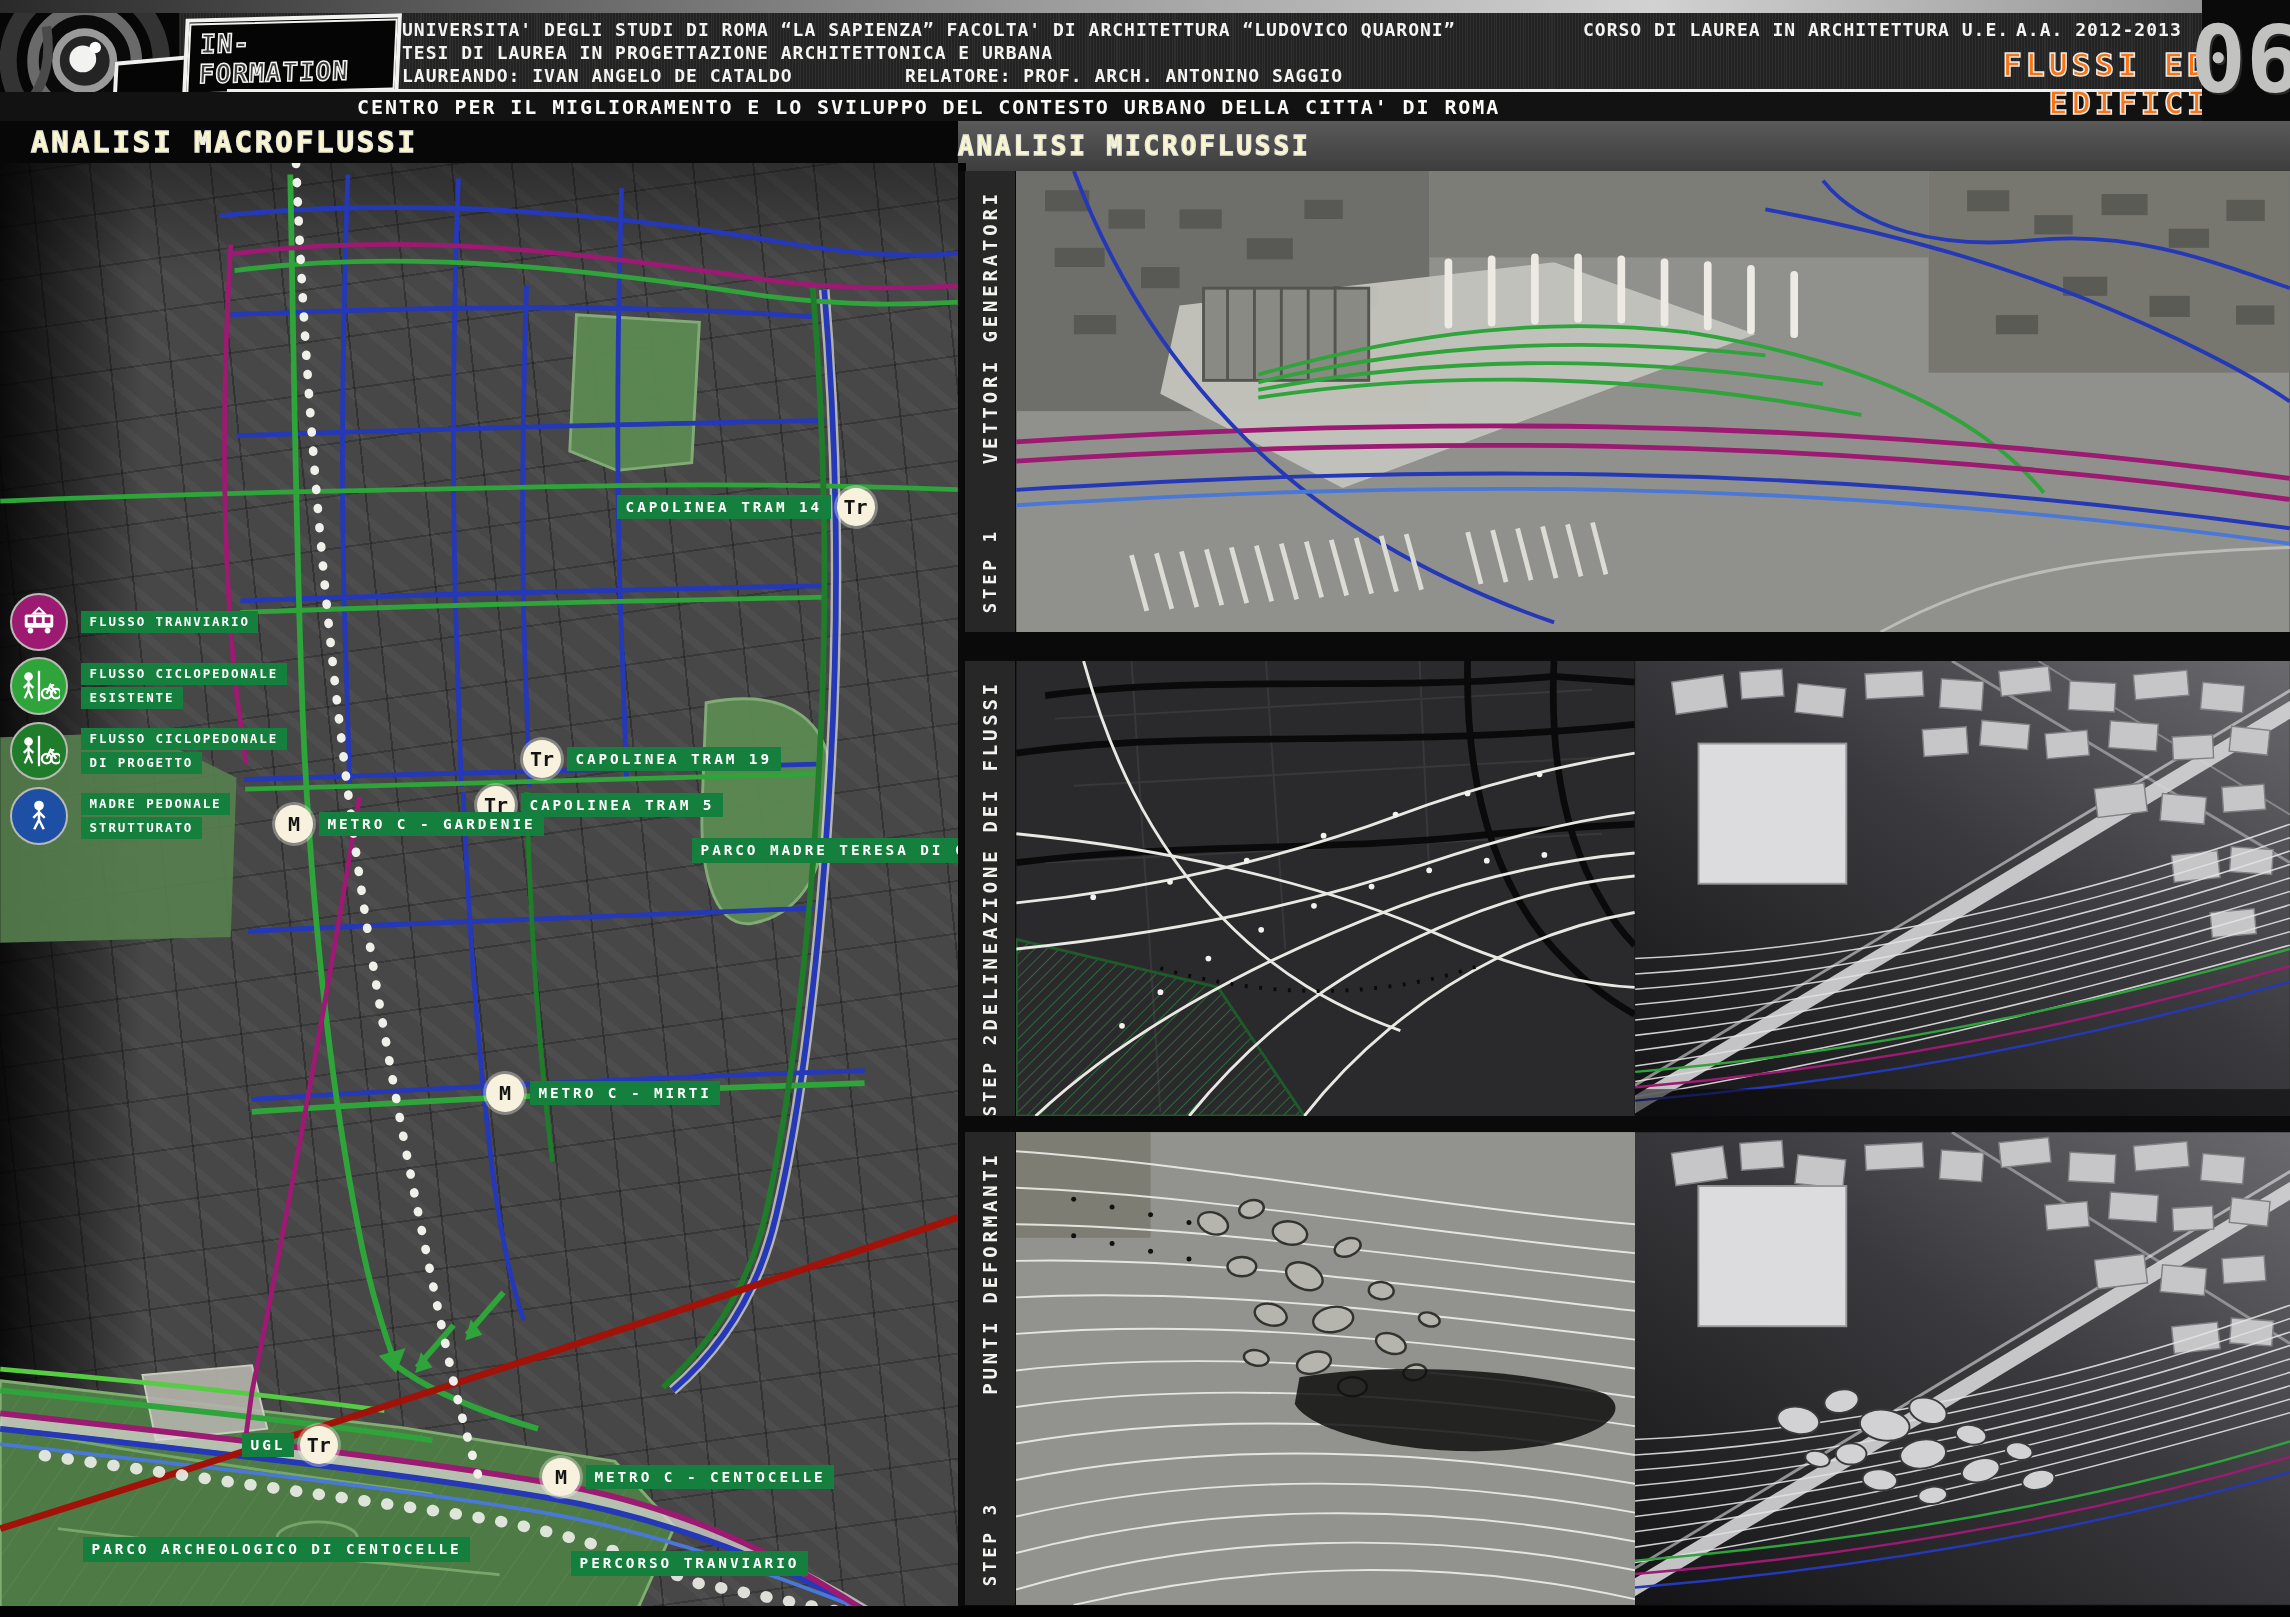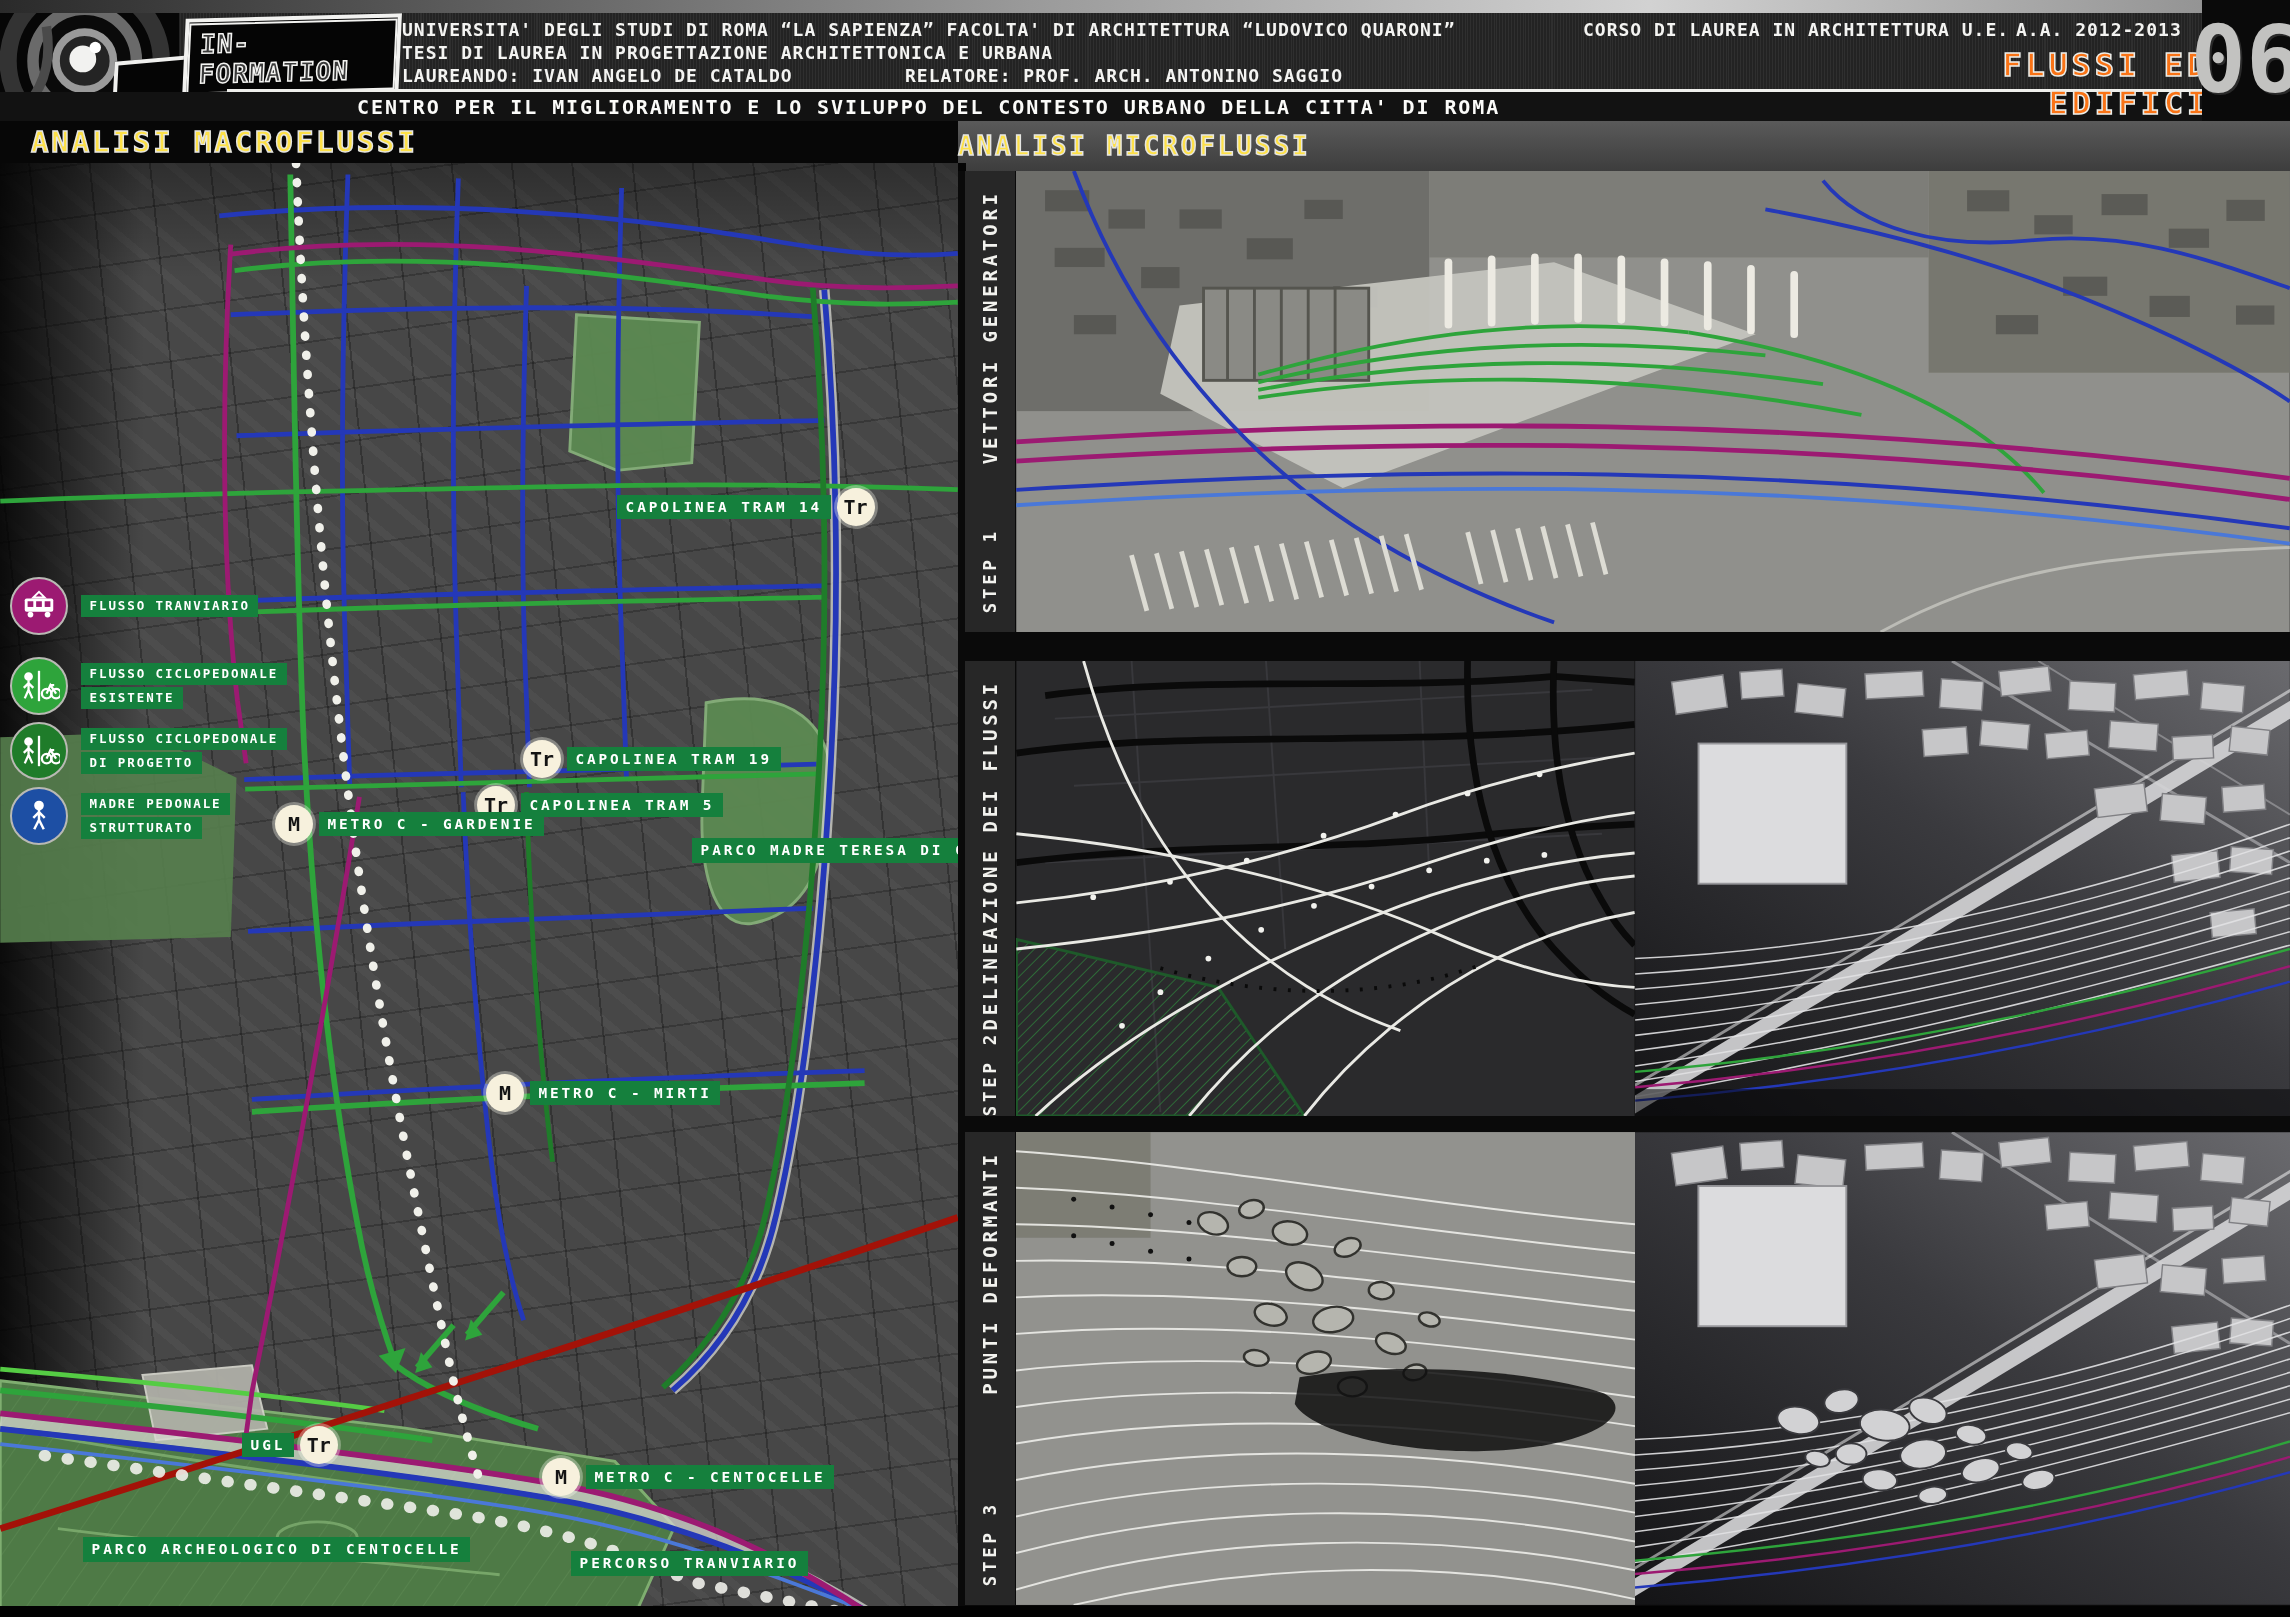--- a/index.html
+++ b/index.html
@@ -26,21 +26,21 @@
   .sheet-title{position:absolute;left:1883px;top:46px;width:327px;text-align:right;
                font-size:32px;font-weight:700;letter-spacing:3.8px;color:#f97316;
                -webkit-text-stroke:1.5px #eceeea;}
   .sheet-num-box{position:absolute;left:2202px;top:0;width:88px;height:121px;background:#0a0a0a;
                  display:flex;align-items:center;justify-content:center;}
   .sheet-num{font-size:92px;font-weight:700;color:#c2c2c0;text-shadow:1.9px 1.9px 0 #2a2a2a;}
   
   .band-left{position:absolute;left:0;top:121px;width:958px;height:42px;background:#070707;}
   .band-right{position:absolute;left:958px;top:121px;width:1332px;height:50px;
               background:linear-gradient(180deg,#5a5a5a,#3d3d3d);}
-  .sec-title{font-weight:700;letter-spacing:2.9px;color:#fde047;-webkit-text-stroke:1.4px #e6e6e2;white-space:nowrap;}
+  .sec-title{font-weight:700;letter-spacing:2.9px;color:#fef9c3;-webkit-text-stroke:1.4px #e6e6e2;white-space:nowrap;}
   .sec-left{position:absolute;left:31px;top:125px;font-size:29px;}
   .sec-right{position:absolute;left:958px;top:131px;width:1299px;text-align:left;font-size:26px;}
   
   .mapwrap{position:absolute;left:0;top:163px;width:958px;height:1454px;
     background:
       linear-gradient(90deg,rgba(0,0,0,.85),rgba(0,0,0,0) 144px),
       linear-gradient(180deg,rgba(0,0,0,.35),rgba(0,0,0,0) 115px),
       repeating-linear-gradient(84deg,rgba(0,0,0,.28) 0 1.9px,rgba(0,0,0,0) 1.9px 60px),
       repeating-linear-gradient(-8deg,rgba(0,0,0,.22) 0 1.9px,rgba(0,0,0,0) 1.9px 52px),
       repeating-linear-gradient(40deg,rgba(255,255,255,.035) 0 7.7px,rgba(0,0,0,0) 7.7px 29px),
@@ -194,21 +194,21 @@
       </g>
 
       <path d="M0,1422 C330,1318 660,1212 997,1098" fill="none" stroke="#a31208" stroke-width="7"></path>
 
       <g stroke="#f0f0ea" fill="none" stroke-linecap="round">
         <path d="M308,0 C318,240 338,480 368,700 C398,920 440,1120 470,1260 C480,1305 490,1340 498,1368" stroke-width="9" stroke-dasharray="1 19"></path>
         <path d="M46,1346 C200,1368 360,1390 470,1406 C590,1424 652,1448 722,1478 L902,1514" stroke-width="12" stroke-dasharray="1 23" opacity=".9"></path>
       </g>
     </svg>
 
-    <div class="legend-item" style="top:414px">
+    <div class="legend-item" style="top:430px">
       <span class="legend-dot dot-tram">
         <svg width="38" height="38" viewBox="0 0 40 40">
             <g fill="#fff">
               <rect x="5" y="12" width="30" height="14" rx="2"></rect>
               <rect x="8" y="15" width="6" height="6" fill="#9c1a72"></rect>
               <rect x="17" y="15" width="6" height="6" fill="#9c1a72"></rect>
               <rect x="26" y="15" width="6" height="6" fill="#9c1a72"></rect>
               <circle cx="11" cy="29" r="3"></circle>
               <circle cx="29" cy="29" r="3"></circle>
               <path d="M14,11 L20,5 L26,11 Z" fill="none" stroke="#fff" stroke-width="2"></path>

